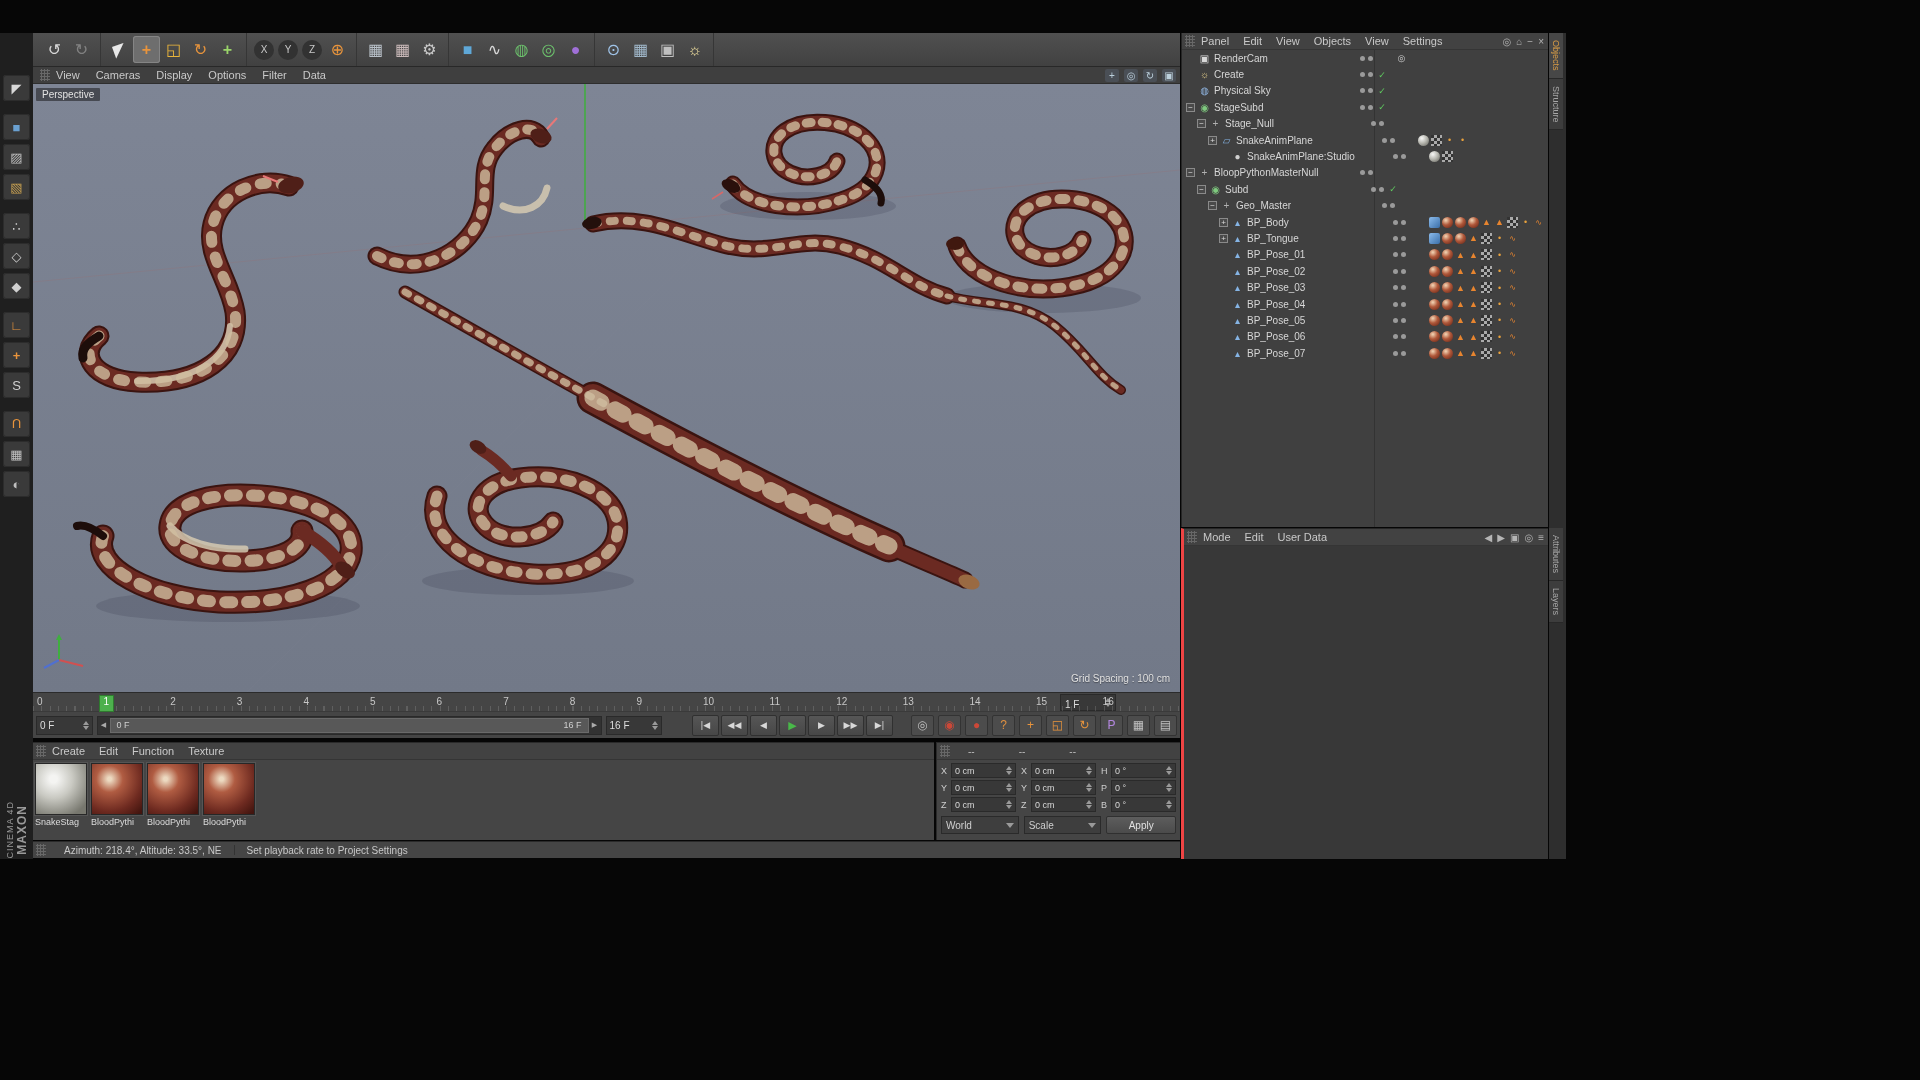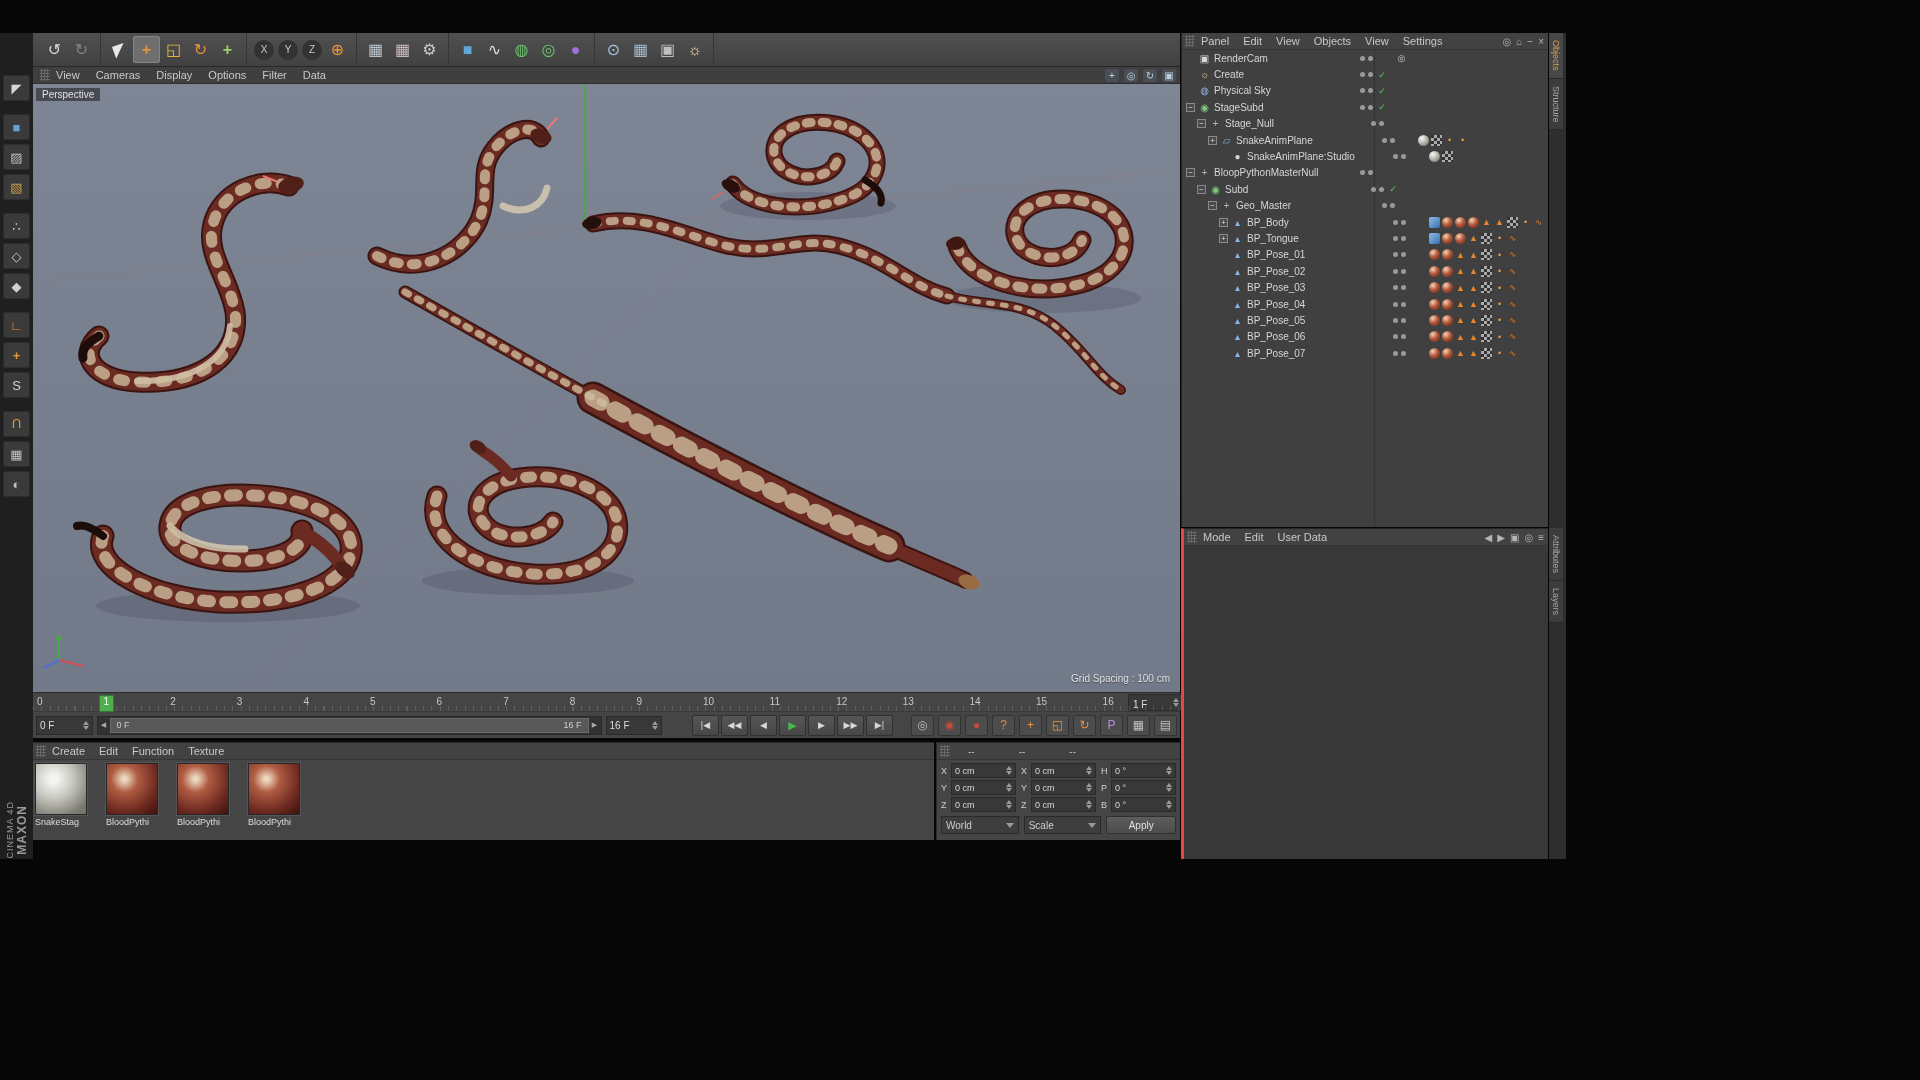--- a/index.html
+++ b/index.html
@@ -48,21 +48,21 @@
   .sk-tail{fill:none;stroke:#1d0d0a;stroke-linecap:round;}
   .sk-shadow{fill:rgba(30,30,48,.14);}
 
   
   #timeline-ruler{position:absolute;left:33px;top:692px;width:1147px;height:19px;background:#454545;border-top:1px solid #2b2b2b;box-sizing:border-box;}
   #timeline-ruler::after{content:"";position:absolute;left:0;right:0;bottom:0;height:5px;
     background:repeating-linear-gradient(90deg,rgba(255,255,255,.14) 0 1px,transparent 1px 8.3px);}
   .tick{position:absolute;top:3px;font-size:10px;color:#c8c8c8;z-index:2;}
   .tick.current{color:#ffffff;}
   #ruler-marker{position:absolute;left:66px;top:2px;width:13px;height:15px;background:var(--marker-green,#4db04d);border:1px solid #2f7a2f;z-index:1;}
-  #current-frame-field{position:absolute;left:1095px;top:1px;width:46px;height:15px;background:#383838;
+  #current-frame-field{position:absolute;left:1027px;top:1px;width:46px;height:15px;background:#383838;
     border:1px solid #2a2a2a;color:#ddd;font-size:10px;display:flex;align-items:flex-end;padding:0 4px;gap:16px;}
   #timeline-controls{position:absolute;left:33px;top:711px;width:1147px;height:27px;background:#454545;
     display:flex;align-items:center;gap:4px;padding:0 3px;box-sizing:border-box;border-top:1px solid #3a3a3a;}
   .fld{height:17px;background:#383838;border:1px solid #2a2a2a;color:#ddd;font-size:10px;
     display:flex;align-items:center;padding:0 3px;gap:4px;}
   .spin{display:flex;flex-direction:column;gap:1px;margin-left:auto;}
   .spin i{display:block;width:0;height:0;border:3px solid transparent;}
   .spin i.up{border-bottom:4px solid #9a9a9a;}
   .spin i.dn{border-top:4px solid #9a9a9a;}
   #tl-start{width:54px;}  #tl-end{width:54px;}
@@ -75,21 +75,21 @@
     border-radius:2px;display:flex;align-items:center;justify-content:center;font-size:9px;color:#d8d8d8;}
   .tr-btn.accent{color:var(--play-green,#49b849);font-size:11px;}
   #tl-keys{display:flex;gap:4px;margin-left:14px;align-items:center;}
   .key-icon{width:21px;height:19px;display:flex;align-items:center;justify-content:center;
     font-size:12px;background:#4c4c4c;border:1px solid #333;border-radius:2px;}
 
   
   #materials{position:absolute;left:33px;top:742px;width:901px;height:98px;background:#454545;border-top:1px solid #2a2a2a;box-sizing:border-box;}
   .panel-head{height:16px;background:#424242;display:flex;align-items:center;font-size:11px;color:#c9c9c9;border-bottom:1px solid #353535;position:relative;}
   .ph-menu{display:flex;gap:14px;}
-  #mat-thumbs{display:flex;gap:18px;padding:3px 2px;align-items:center;}
+  #mat-thumbs{display:flex;gap:3px;padding:3px 2px;align-items:center;}
   .mat{width:53px;}
   .mat-thumb{width:50px;height:50px;border:1px solid #272727;box-shadow:0 0 0 1px #555;}
   .mat-thumb.gray{background:radial-gradient(circle at 35% 30%,#f4f4f2 8%,#c9c9c2 40%,#77776e 85%);}
   .mat-thumb.red{background:radial-gradient(circle at 35% 30%,#ecd9c0 4%,#b05c42 28%,#6e2a20 68%,#43150f 95%);}
   .mat-name{font-size:9px;color:#dcdcdc;white-space:nowrap;overflow:hidden;padding-top:2px;}
 
   
   #coords{position:absolute;left:936px;top:742px;width:244px;height:98px;background:#454545;
     border-top:1px solid #2a2a2a;border-left:1px solid #2a2a2a;box-sizing:border-box;}
   #coord-head{display:flex;gap:44px;padding-left:12px;font-size:10px;color:#bdbdbd;}
@@ -554,20 +554,26 @@
         <span class="caret"></span>
       </div>
       <div class="sel">
         <span>Scale</span>
         <span class="caret"></span>
       </div>
       <div id="apply-btn">Apply</div>
     </div>
   </div>
 
+  <div id="status-bar">
+    <span class="grip"></span>
+    <span>Azimuth: 218.4°, Altitude: 33.5°, NE</span>
+    <span id="status-divider"></span>
+    <span>Set playback rate to Project Settings</span>
+  </div>
 
   <div id="object-manager">
     <div class="panel-head">
       <span class="grip"></span>
       <div class="ph-menu" id="om-menu">
           <span class="menu-item">Panel</span>
           <span class="menu-item">Edit</span>
           <span class="menu-item">View</span>
           <span class="menu-item">Objects</span>
           <span class="menu-item">View</span>

